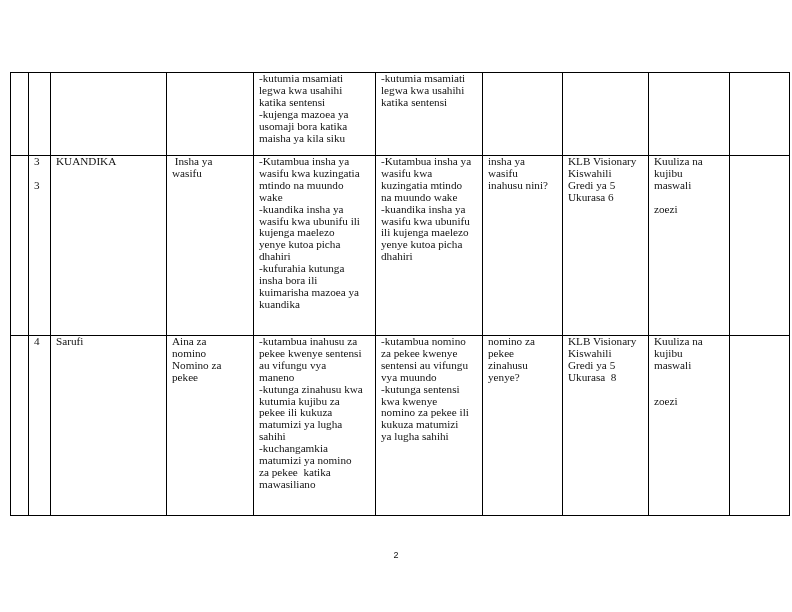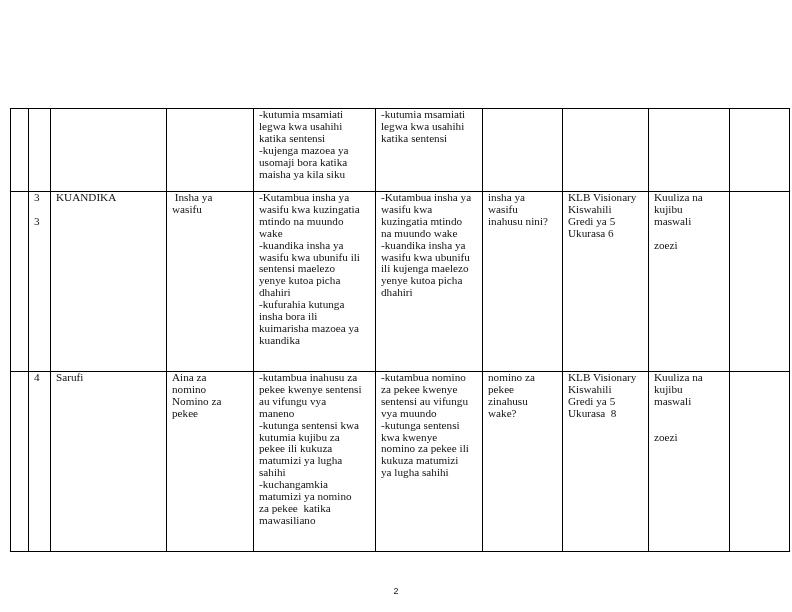--- a/index.html
+++ b/index.html
@@ -1,18 +1,18 @@
 <!DOCTYPE html>
 <html><head>
 <meta charset="utf-8">
 <style>
   html, body { margin: 0; padding: 0; background: #ffffff; }
   body { width: 792px; height: 612px; position: relative; overflow: hidden;
          font-family: "Liberation Serif", "DejaVu Serif", serif; color: #111; }
-  .page { position: absolute; left: 0; top: 0; width: 792px; height: 480px; margin-top: 36px; }
+  .page { position: absolute; left: 0; top: 0; width: 792px; height: 480px; }
   table.scheme { position: absolute; left: 10px; top: 72px; border-collapse: collapse;
                  table-layout: fixed; width: 779px; }
   table.scheme td { border: 1.4px solid #000; vertical-align: top; padding: 0 3px 0 5px;
                     font-size: 11.2px; line-height: 11.9px; overflow: hidden; word-wrap: break-word; }
   .line { display: block; white-space: pre-wrap; }
   .gap { display: block; height: 11.9px; }
   .pagenum { position: absolute; top: 550px; left: 0; width: 792px; text-align: center;
              font-family: "Liberation Sans", "DejaVu Sans", sans-serif; font-size: 9px; }
 </style>
 </head>
@@ -68,21 +68,21 @@
             <span class="line"> Insha ya</span>
             <span class="line">wasifu</span>
           </td>
         <td>
             <span class="line">-Kutambua insha ya</span>
             <span class="line">wasifu kwa kuzingatia</span>
             <span class="line">mtindo na muundo</span>
             <span class="line">wake</span>
             <span class="line">-kuandika insha ya</span>
             <span class="line">wasifu kwa ubunifu ili</span>
-            <span class="line">sentensi maelezo</span>
+            <span class="line">kujenga maelezo</span>
             <span class="line">yenye kutoa picha</span>
             <span class="line">dhahiri</span>
             <span class="line">-kufurahia kutunga</span>
             <span class="line">insha bora ili</span>
             <span class="line">kuimarisha mazoea ya</span>
             <span class="line">kuandika</span>
           </td>
         <td>
             <span class="line">-Kutambua insha ya</span>
             <span class="line">wasifu kwa</span>
@@ -124,21 +124,21 @@
             <span class="line">Aina za</span>
             <span class="line">nomino</span>
             <span class="line">Nomino za</span>
             <span class="line">pekee</span>
           </td>
         <td>
             <span class="line">-kutambua inahusu za</span>
             <span class="line">pekee kwenye sentensi</span>
             <span class="line">au vifungu vya</span>
             <span class="line">maneno</span>
-            <span class="line">-kutunga sentensi kwa</span>
+            <span class="line">-kutunga zinahusu kwa</span>
             <span class="line">kutumia kujibu za</span>
             <span class="line">pekee ili kukuza</span>
             <span class="line">matumizi ya lugha</span>
             <span class="line">sahihi</span>
             <span class="line">-kuchangamkia</span>
             <span class="line">matumizi ya nomino</span>
             <span class="line">za pekee  katika</span>
             <span class="line">mawasiliano</span>
           </td>
         <td>
@@ -149,21 +149,21 @@
             <span class="line">-kutunga sentensi</span>
             <span class="line">kwa kwenye</span>
             <span class="line">nomino za pekee ili</span>
             <span class="line">kukuza matumizi</span>
             <span class="line">ya lugha sahihi</span>
           </td>
         <td>
             <span class="line">nomino za</span>
             <span class="line">pekee</span>
             <span class="line">zinahusu</span>
-            <span class="line">wake?</span>
+            <span class="line">yenye?</span>
           </td>
         <td>
             <span class="line">KLB Visionary</span>
             <span class="line">Kiswahili</span>
             <span class="line">Gredi ya 5</span>
             <span class="line">Ukurasa  8</span>
           </td>
         <td>
             <span class="line">Kuuliza na</span>
             <span class="line">kujibu</span>

